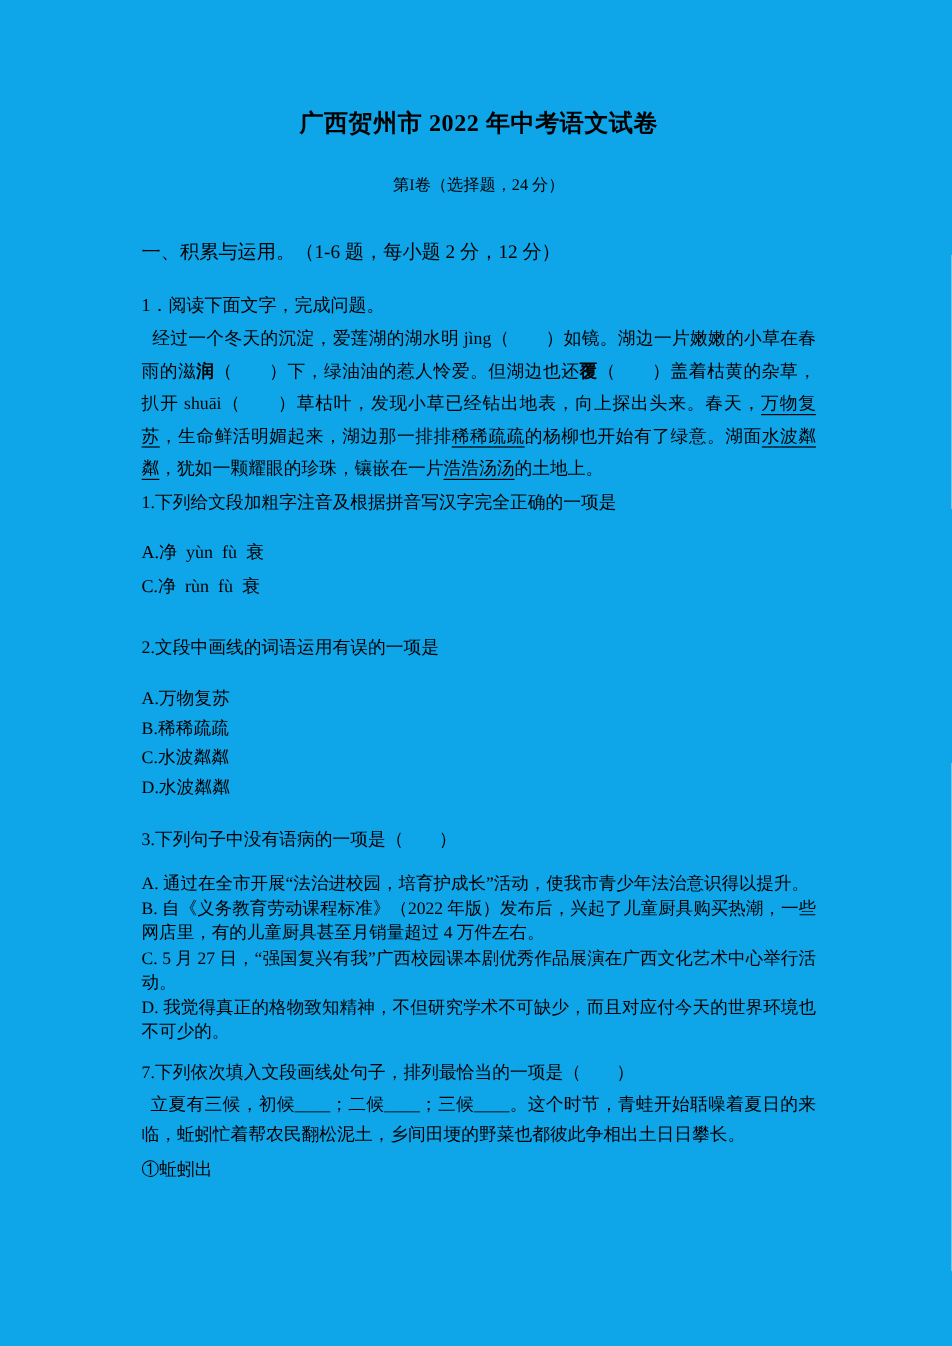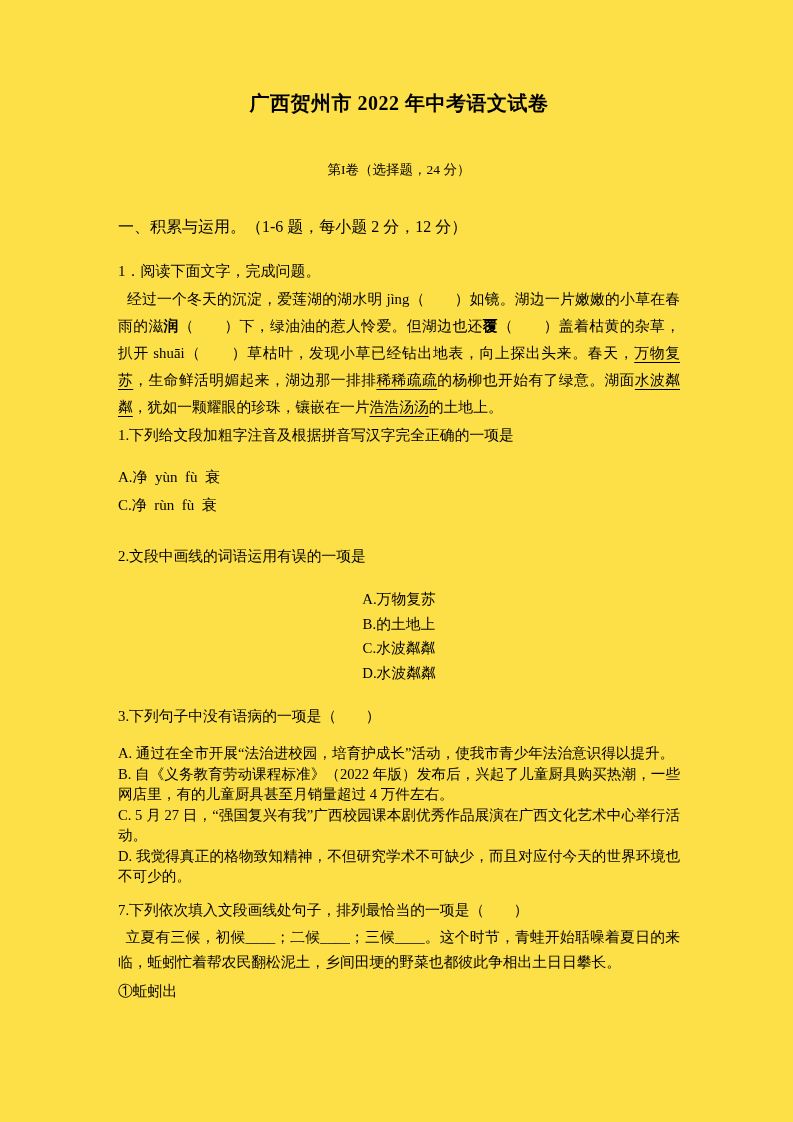--- a/index.html
+++ b/index.html
@@ -3,43 +3,43 @@
 <meta charset="utf-8">
 <style>
   * { margin: 0; padding: 0; box-sizing: border-box; }
   html, body { background: #ffffff; }
   body {
     width: 793px; height: 1122px;
     font-family: "Liberation Serif", "DejaVu Serif", serif;
     color: #000000;
     overflow: hidden;
   }
-  .page { width: 793px; height: 1122px; padding: 90px 113px 0 118px; background: #fde047; }
+  .page { width: 793px; height: 1122px; padding: 90px 113px 0 118px; background: #0ea5e9; }
 
   .title { font-size: 20px; line-height: 26px; font-weight: bold; text-align: center; letter-spacing: 0.5px; }
-  .part { margin-top: 44px; font-size: 13.5px; line-height: 19px; text-align: center; }
+  .part { margin-top: 28px; font-size: 13.5px; line-height: 19px; text-align: center; }
   .section { margin-top: 37px; font-size: 16px; line-height: 22px; }
 
   .intro { margin-top: 23px; font-size: 15px; line-height: 21px; }
 
   .passage { margin-top: 4px; font-size: 14.8px; line-height: 27px; text-align: justify; text-indent: 0.6em; }
   .passage .b { font-weight: bold; }
   .passage .u, .q4p .u { text-decoration: underline; text-underline-offset: 4px; }
 
   .stem { font-size: 14.8px; line-height: 21px; }
   .q1-stem { margin-top: 4px; }
   .q2-stem { margin-top: 27px; }
   .q3-stem { margin-top: 21px; }
   .q4-stem { margin-top: 13px; }
 
   .opts-q1 { margin-top: 17px; }
   .opts-q1 .opt { font-size: 15px; line-height: 28px; white-space: pre-wrap; }
 
   .opts-q2 { margin-top: 20px; }
-  .opts-q2 .opt { font-size: 14.8px; line-height: 24.5px; text-align: center; }
+  .opts-q2 .opt { font-size: 14.8px; line-height: 24.5px; }
 
   .opts-q3 { margin-top: 16px; }
   .opts-q3 .opt { font-size: 14.6px; line-height: 20.5px; text-align: justify; }
 
   .q4p { margin-top: 4px; font-size: 14.8px; line-height: 25px; text-align: justify; text-indent: 0.5em; }
   .q4-item { margin-top: 6px; font-size: 14.8px; line-height: 21px; font-family: Liberation Serif, serif; }
 </style>
 </head>
 <body>
 
@@ -57,21 +57,21 @@
 
   <div class="stem q1-stem">1.下列给文段加粗字注音及根据拼音写汉字完全正确的一项是</div>
   <div class="opts-q1">
     <div class="opt">A.净  yùn  fù  衰</div>
     <div class="opt">C.净  rùn  fù  衰</div>
   </div>
 
   <div class="stem q2-stem">2.文段中画线的词语运用有误的一项是</div>
   <div class="opts-q2">
     <div class="opt">A.万物复苏</div>
-    <div class="opt">B.的土地上</div>
+    <div class="opt">B.稀稀疏疏</div>
     <div class="opt">C.水波粼粼</div>
     <div class="opt">D.水波粼粼</div>
   </div>
 
   <div class="stem q3-stem">3.下列句子中没有语病的一项是（　　）</div>
   <div class="opts-q3">
     <div class="opt">A. 通过在全市开展“法治进校园，培育护成长”活动，使我市青少年法治意识得以提升。</div>
     <div class="opt">B. 自《义务教育劳动课程标准》（2022 年版）发布后，兴起了儿童厨具购买热潮，一些网店里，有的儿童厨具甚至月销量超过 4 万件左右。</div>
     <div class="opt">C. 5 月 27 日，“强国复兴有我”广西校园课本剧优秀作品展演在广西文化艺术中心举行活动。</div>
     <div class="opt">D. 我觉得真正的格物致知精神，不但研究学术不可缺少，而且对应付今天的世界环境也不可少的。</div>

